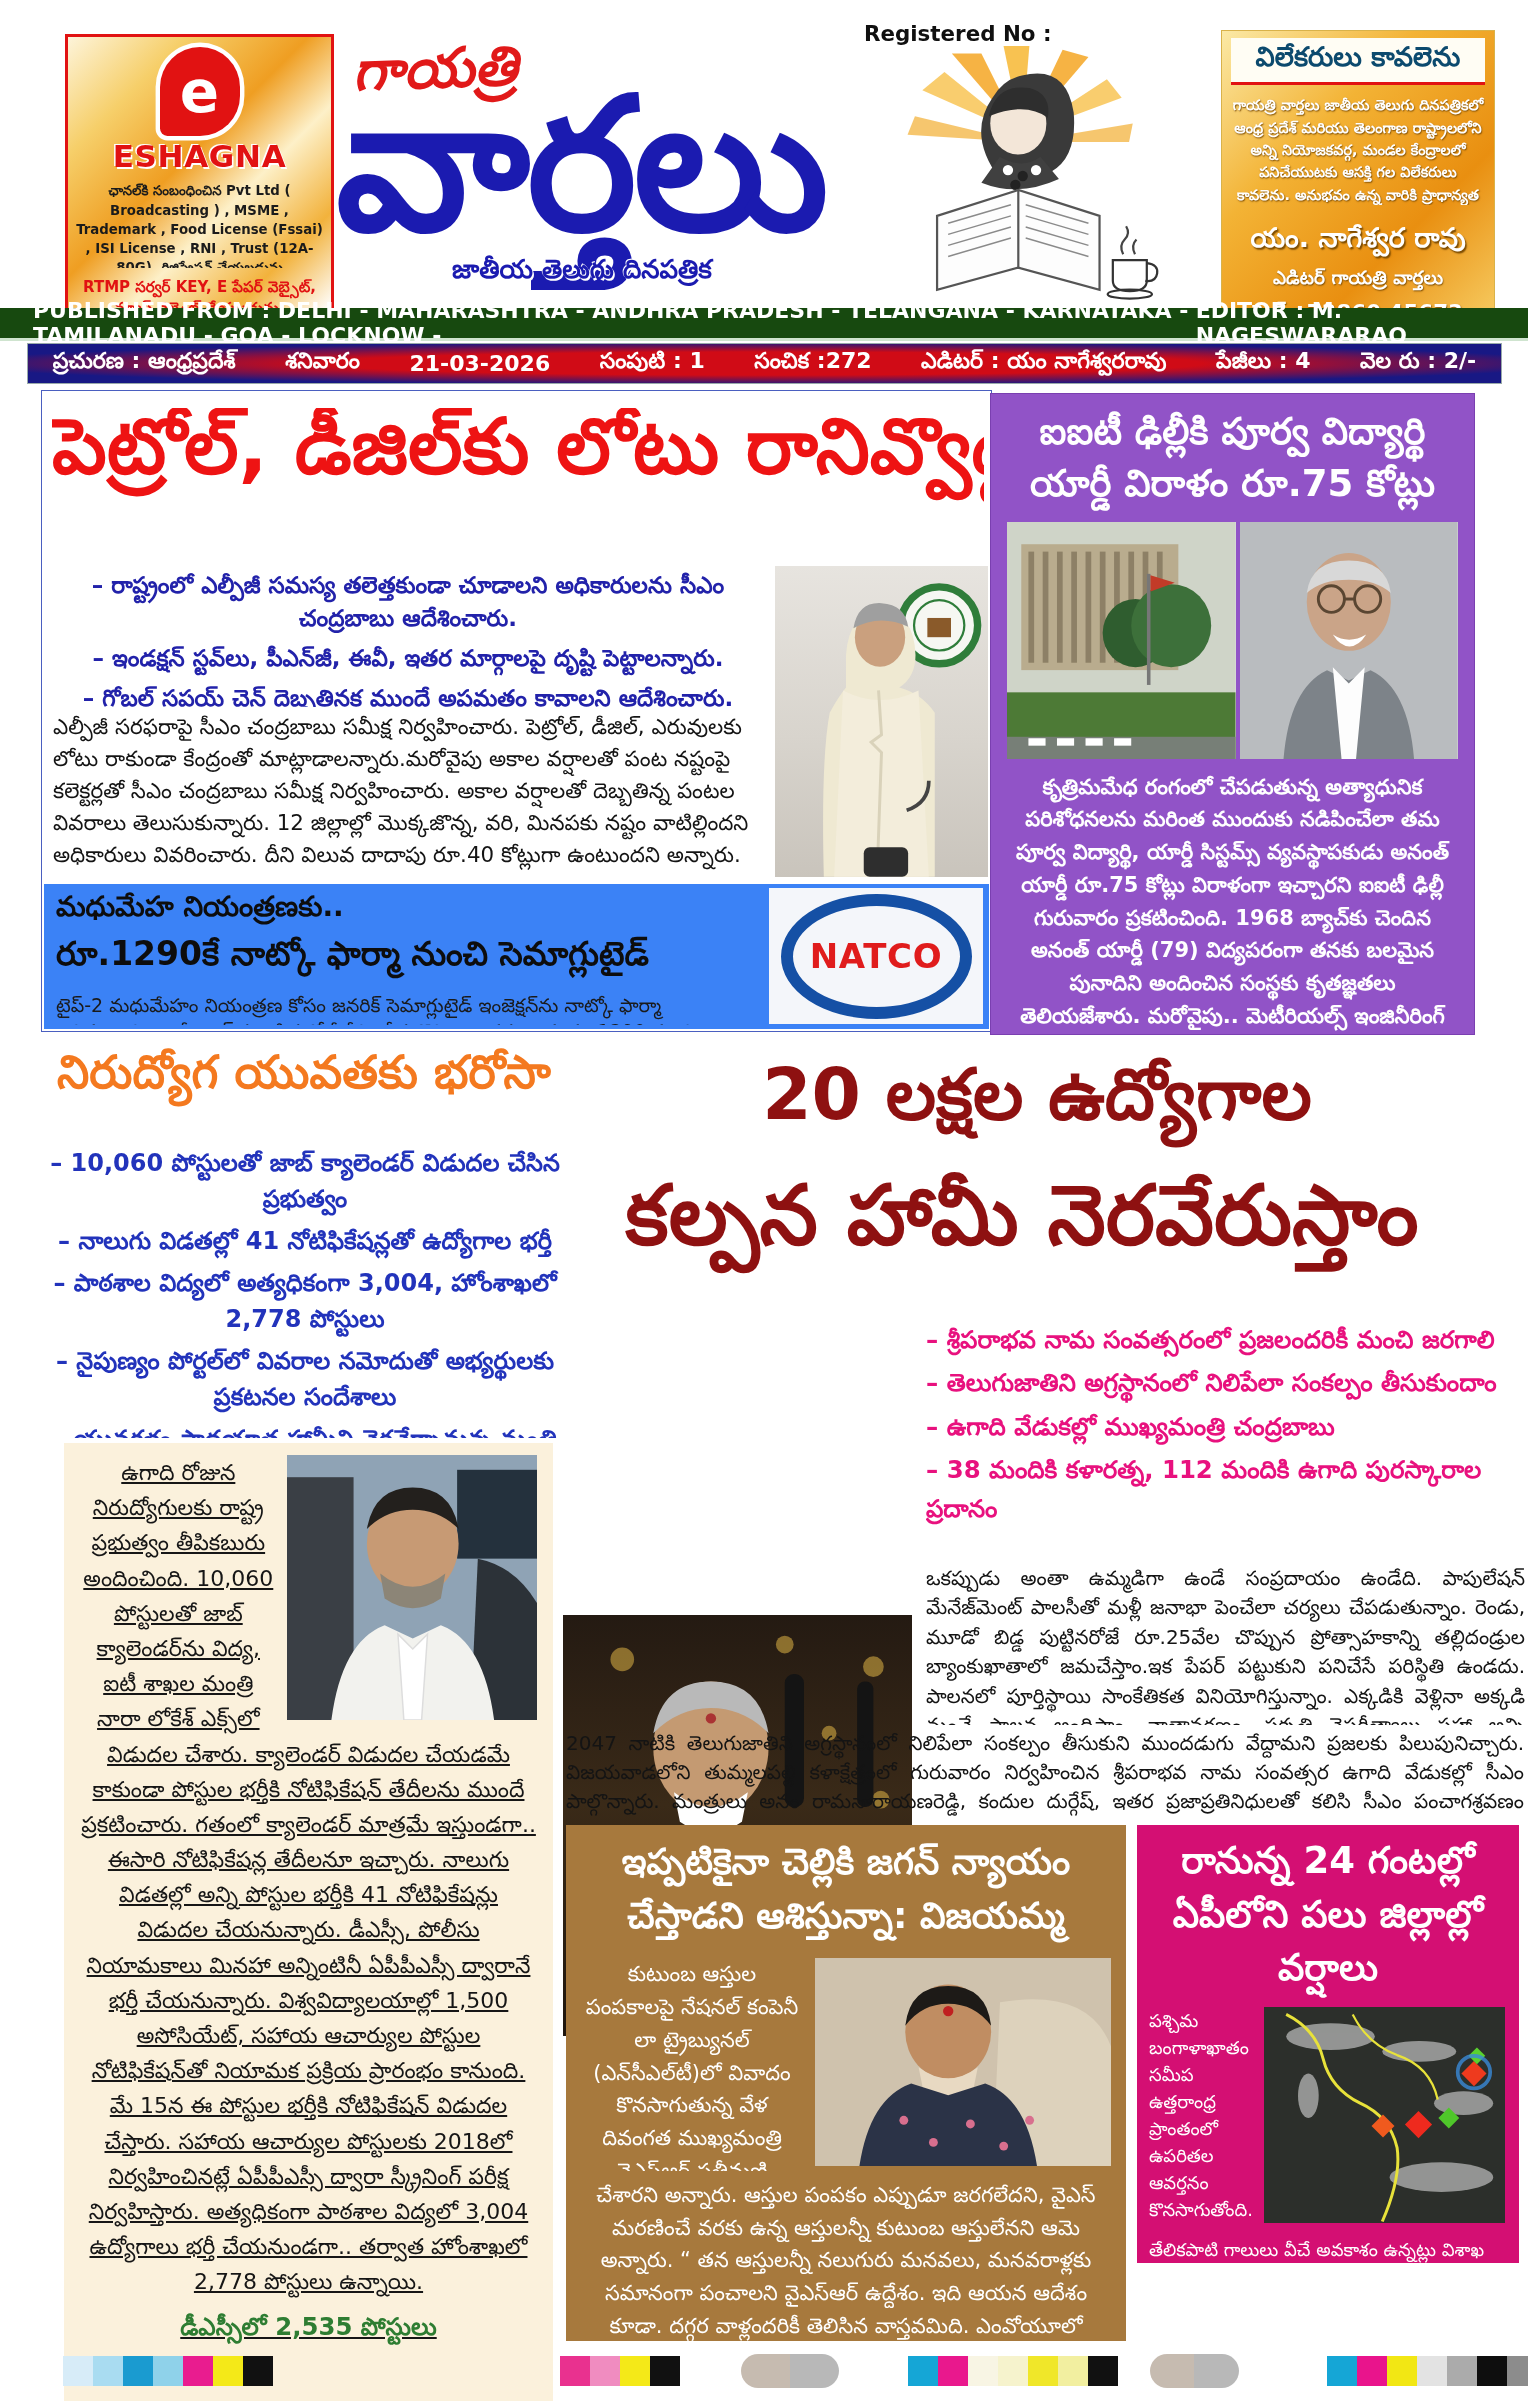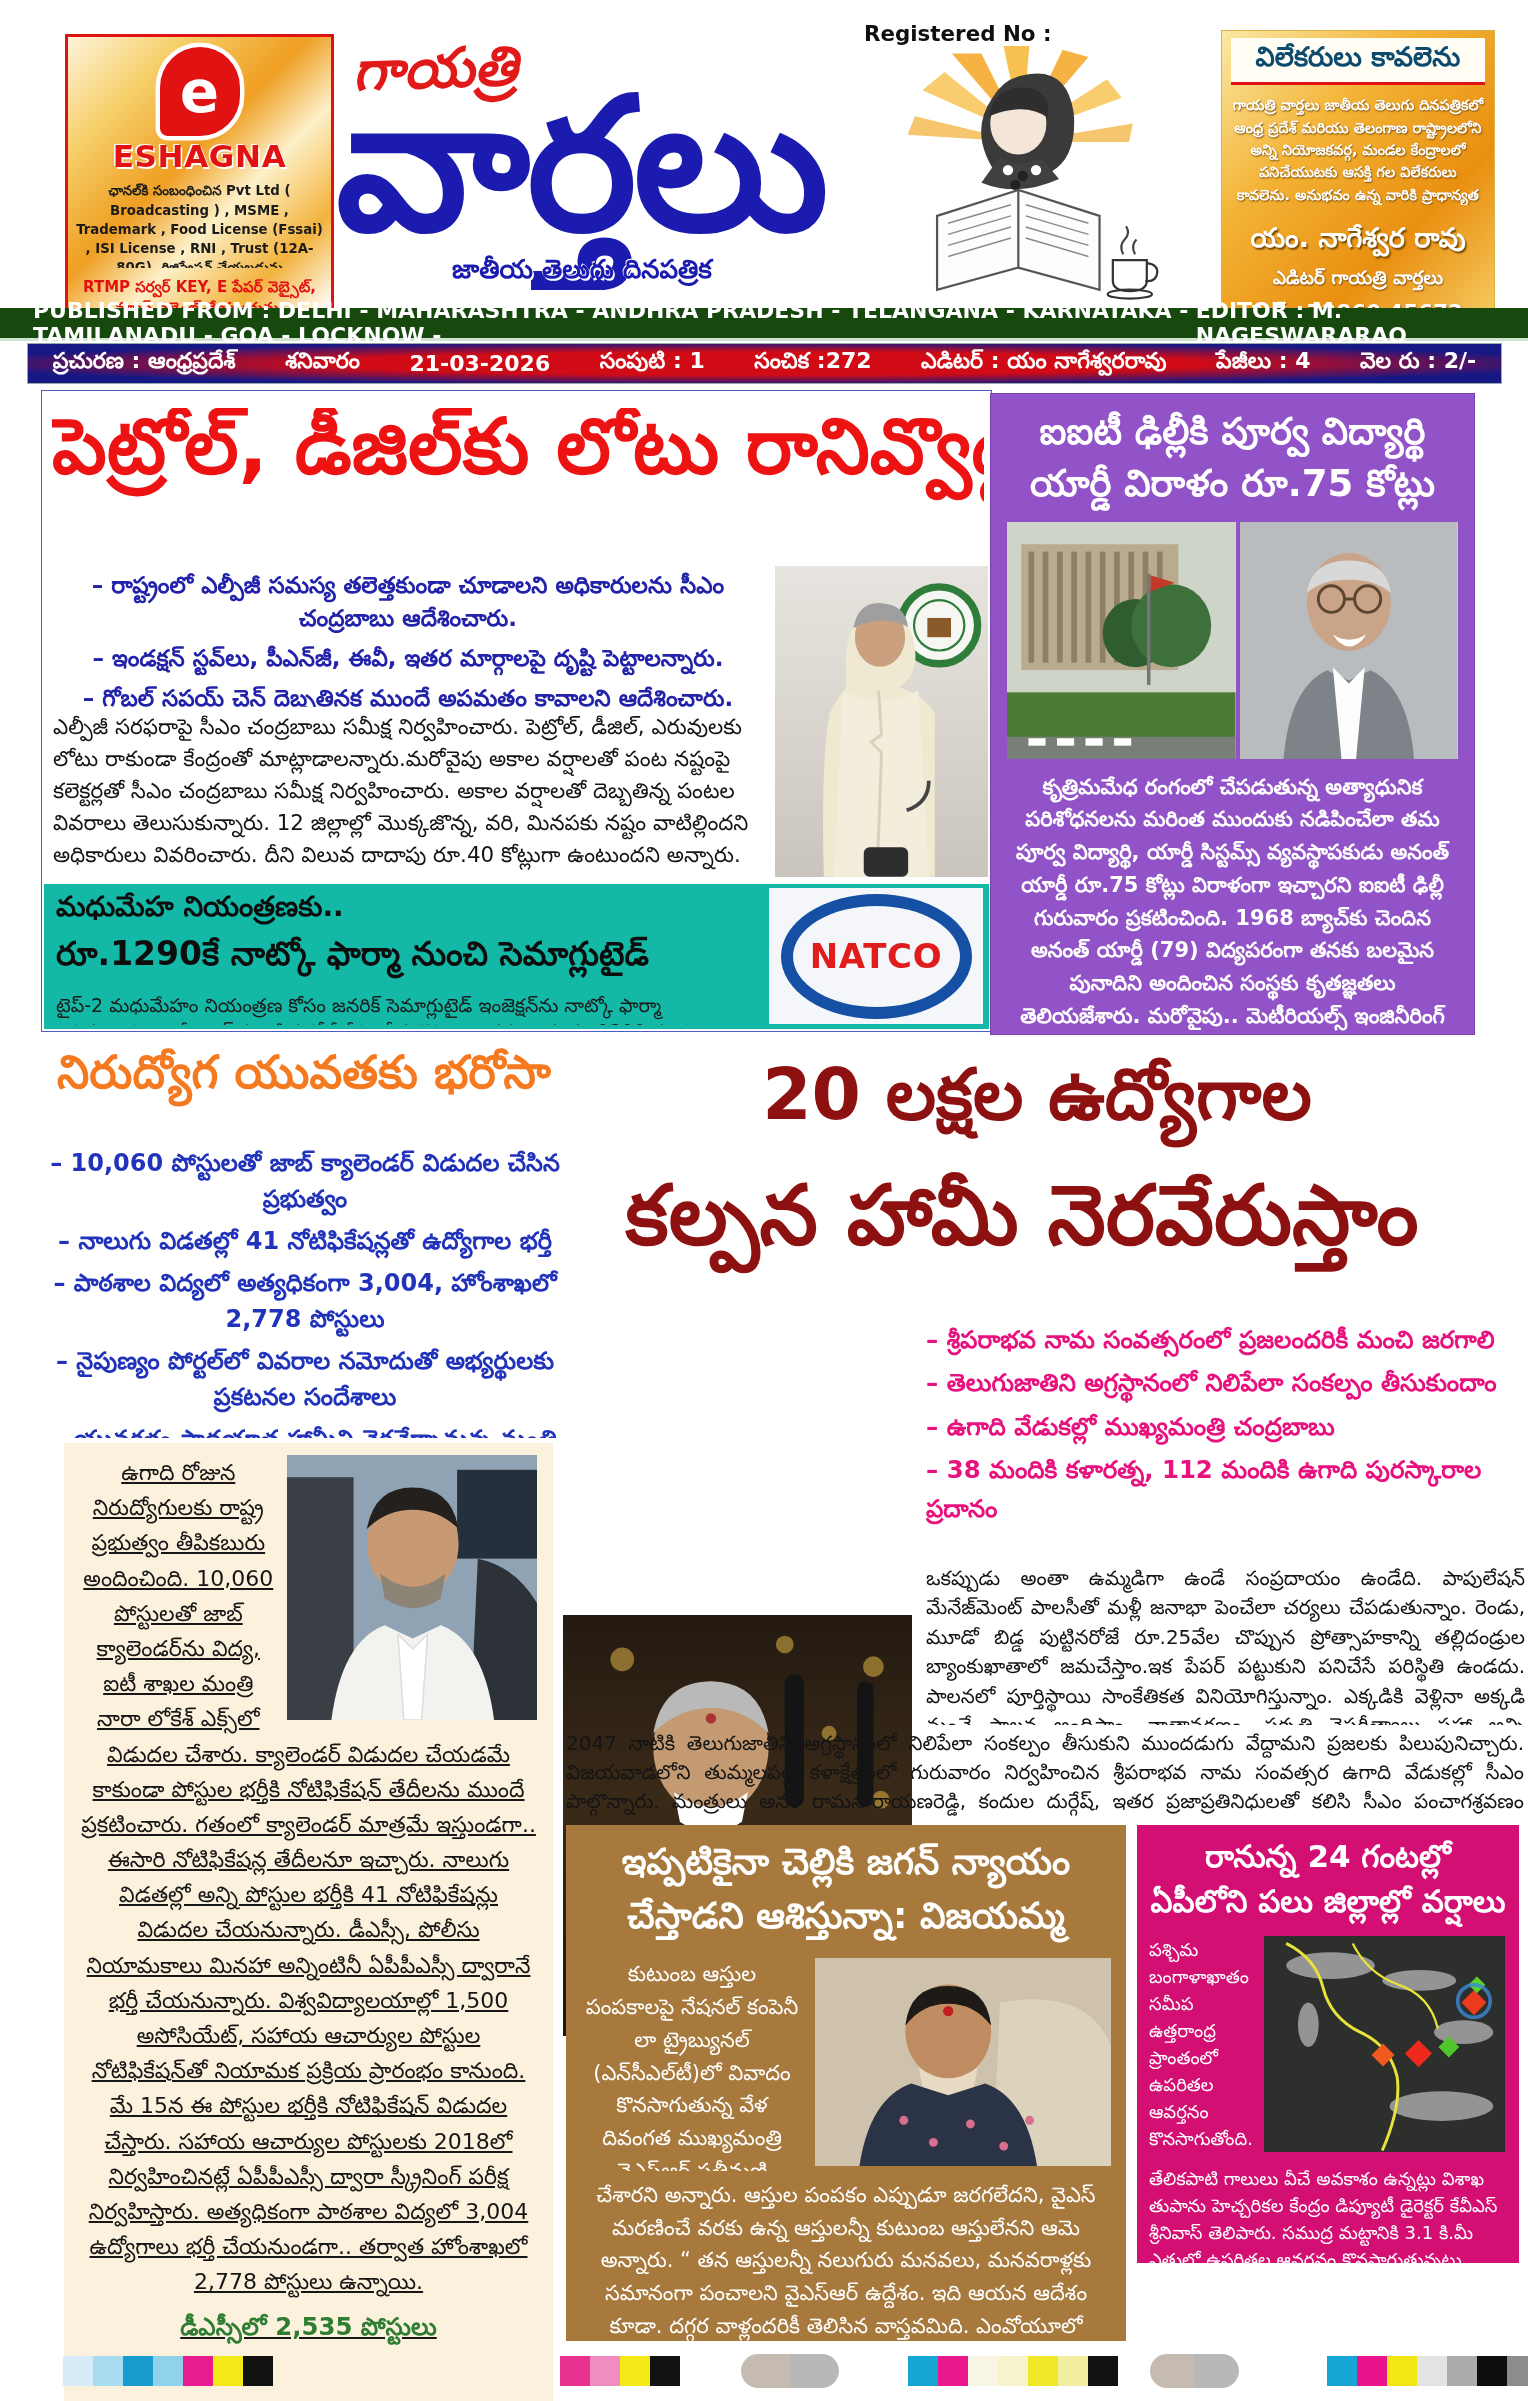--- a/index.html
+++ b/index.html
@@ -39,21 +39,21 @@
      font-size:22px;font-weight:800;padding:0 62px 0 86px;border-bottom:3px solid #cfe4cf;}
   .datebar{background:radial-gradient(ellipse at center,#d00b16 0%,#d00b16 42%,#181884 78%);
      border:1.5px solid #9aa;color:#fff;display:flex;align-items:center;justify-content:space-around;
      font-size:22px;font-weight:800;}
 
   .hl-red{font-size:77px;font-weight:800;color:#ee1313;white-space:nowrap;line-height:1.0;}
   .blue-bullets p{margin:0 0 7.4px 0;}
   .blue-bullets{font-size:23px;font-weight:700;color:#2222aa;line-height:1.42;text-align:center;}
   .body-black{font-size:21.4px;color:#141414;line-height:1.5;}
 
-  .natco{background:#14b8a6;}
+  .natco{background:#3b82f6;}
   .natco .h1{font-size:28px;font-weight:800;color:#0d0d0d;}
   .natco .h2{font-size:33px;font-weight:800;color:#0d0d0d;margin-top:4.4px;}
   .natco .bd{font-size:19px;color:#1a1a1a;line-height:1.4;margin-top:10.4px;font-weight:500;}
   .natco-logo-box{background:#f4f6fa;display:flex;align-items:center;justify-content:center;}
   .natco-oval{width:167px;height:101px;border:12px solid #1550a5;border-radius:50%;
      display:flex;align-items:center;justify-content:center;}
   .natco-oval span{color:#e01c1c;font-size:34px;font-weight:800;letter-spacing:0.7px;}
 
   .purple{background:#9153c7;border:1.5px solid #7a3fb0;padding:12px 16.3px;color:#fff;}
   .purple .t{font-size:37px;font-weight:800;text-align:center;line-height:1.4;}
@@ -70,21 +70,21 @@
 
   .hl-maroon1{font-size:71px;font-weight:800;color:#8e1111;white-space:nowrap;text-align:center;}
   .hl-maroon2{font-size:83px;font-weight:800;color:#8e1111;white-space:nowrap;text-align:center;}
   .pink-bullets{font-size:24.4px;font-weight:700;color:#e8117e;line-height:1.6;}
   .pink-bullets p{margin:0 0 4.4px 0;}
 
   .brown{background:#a7793d;color:#fff;padding:10.4px 15px;}
   .brown .t{font-size:36px;font-weight:800;text-align:center;line-height:1.5;}
   .brown .bd{font-size:21px;line-height:1.56;text-align:center;}
   .pinkbox{background:#d40f73;color:#fff;padding:9px 12px;}
-  .pinkbox .t{font-size:31px;font-weight:800;text-align:center;line-height:1.45;}
+  .pinkbox .t{font-size:37px;font-weight:800;text-align:center;line-height:1.45;}
   .pinkbox .bd{font-size:18px;line-height:1.5;text-align:center;}
 
   .swatches{display:flex;}
   .swatch{width:30px;height:30px;}
   .pill{background:linear-gradient(90deg,#c6bbb0 50%,#b8b8b8 50%);border-radius:18px;}
   svg{display:block;}
 </style>
 </head>
 <body>
 

